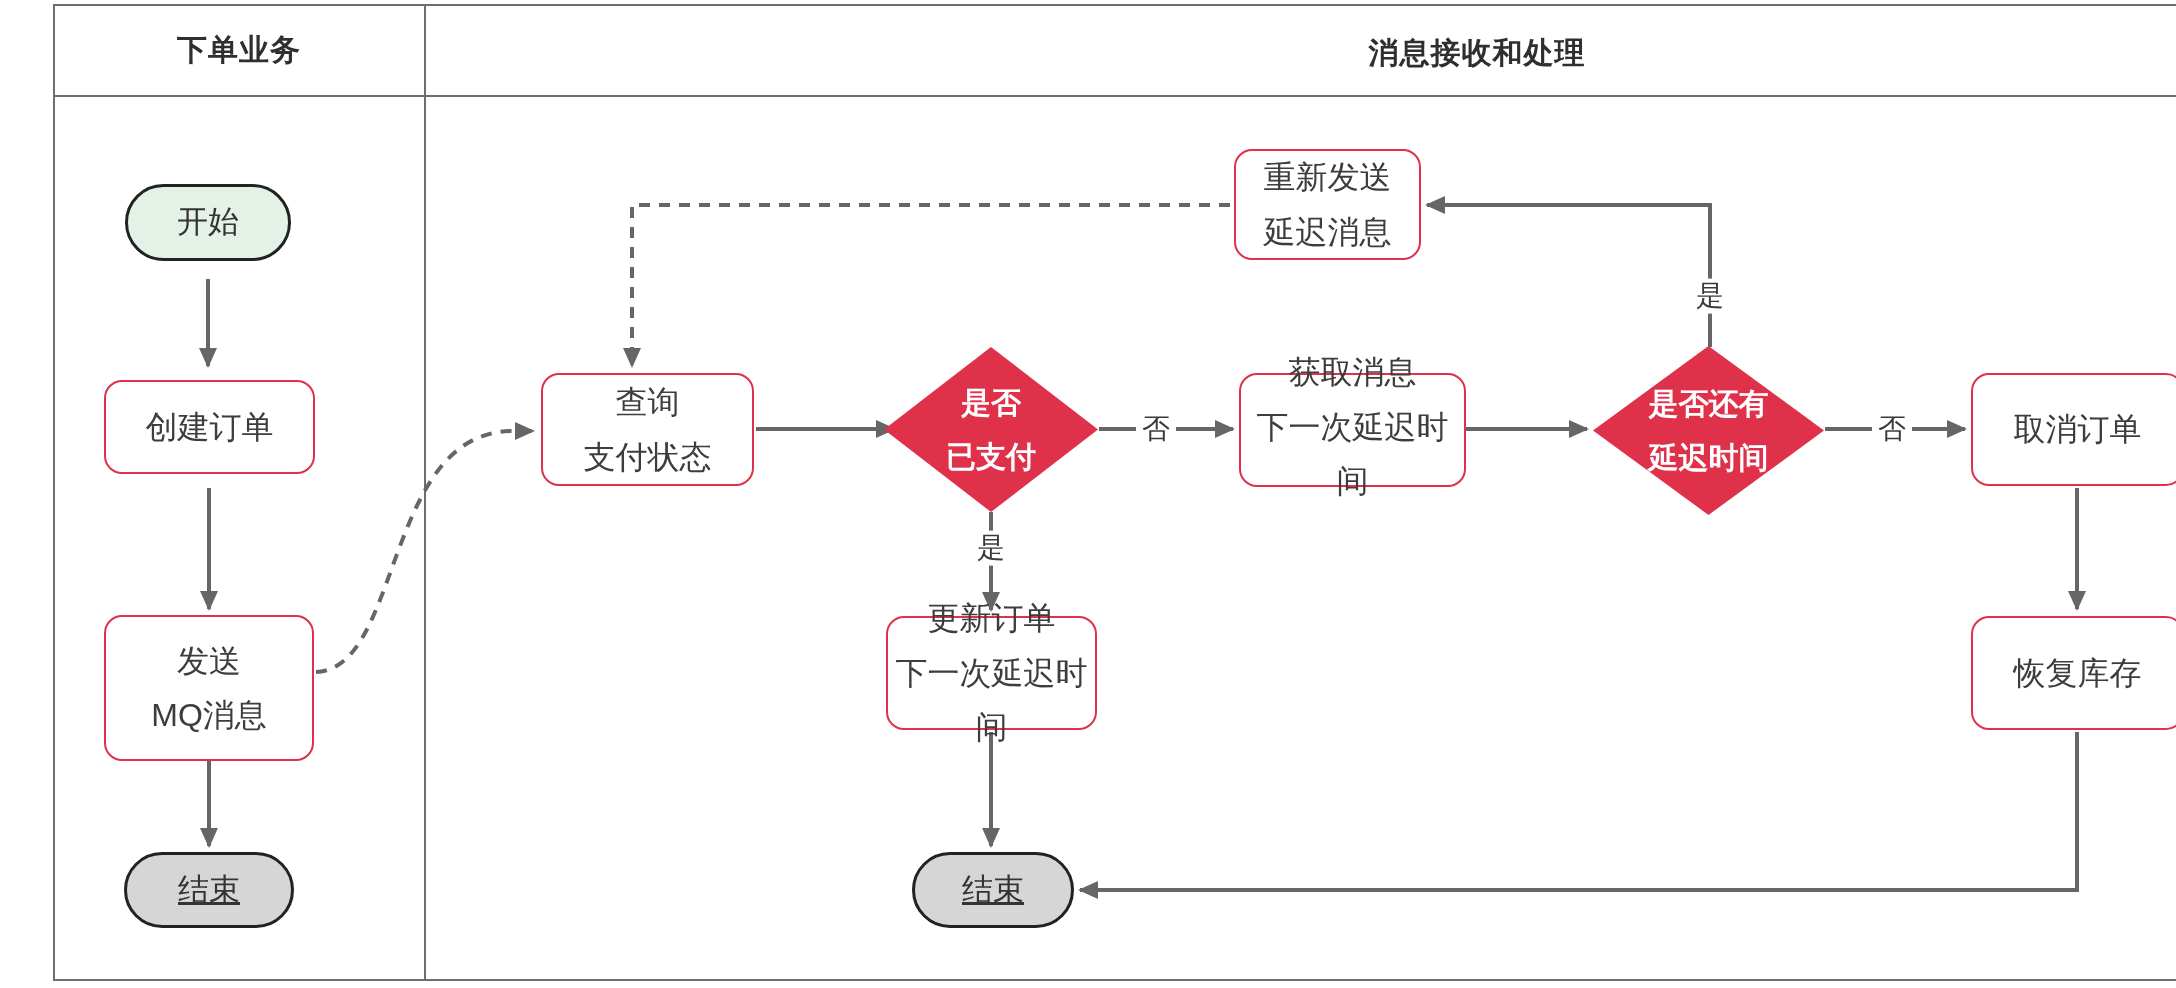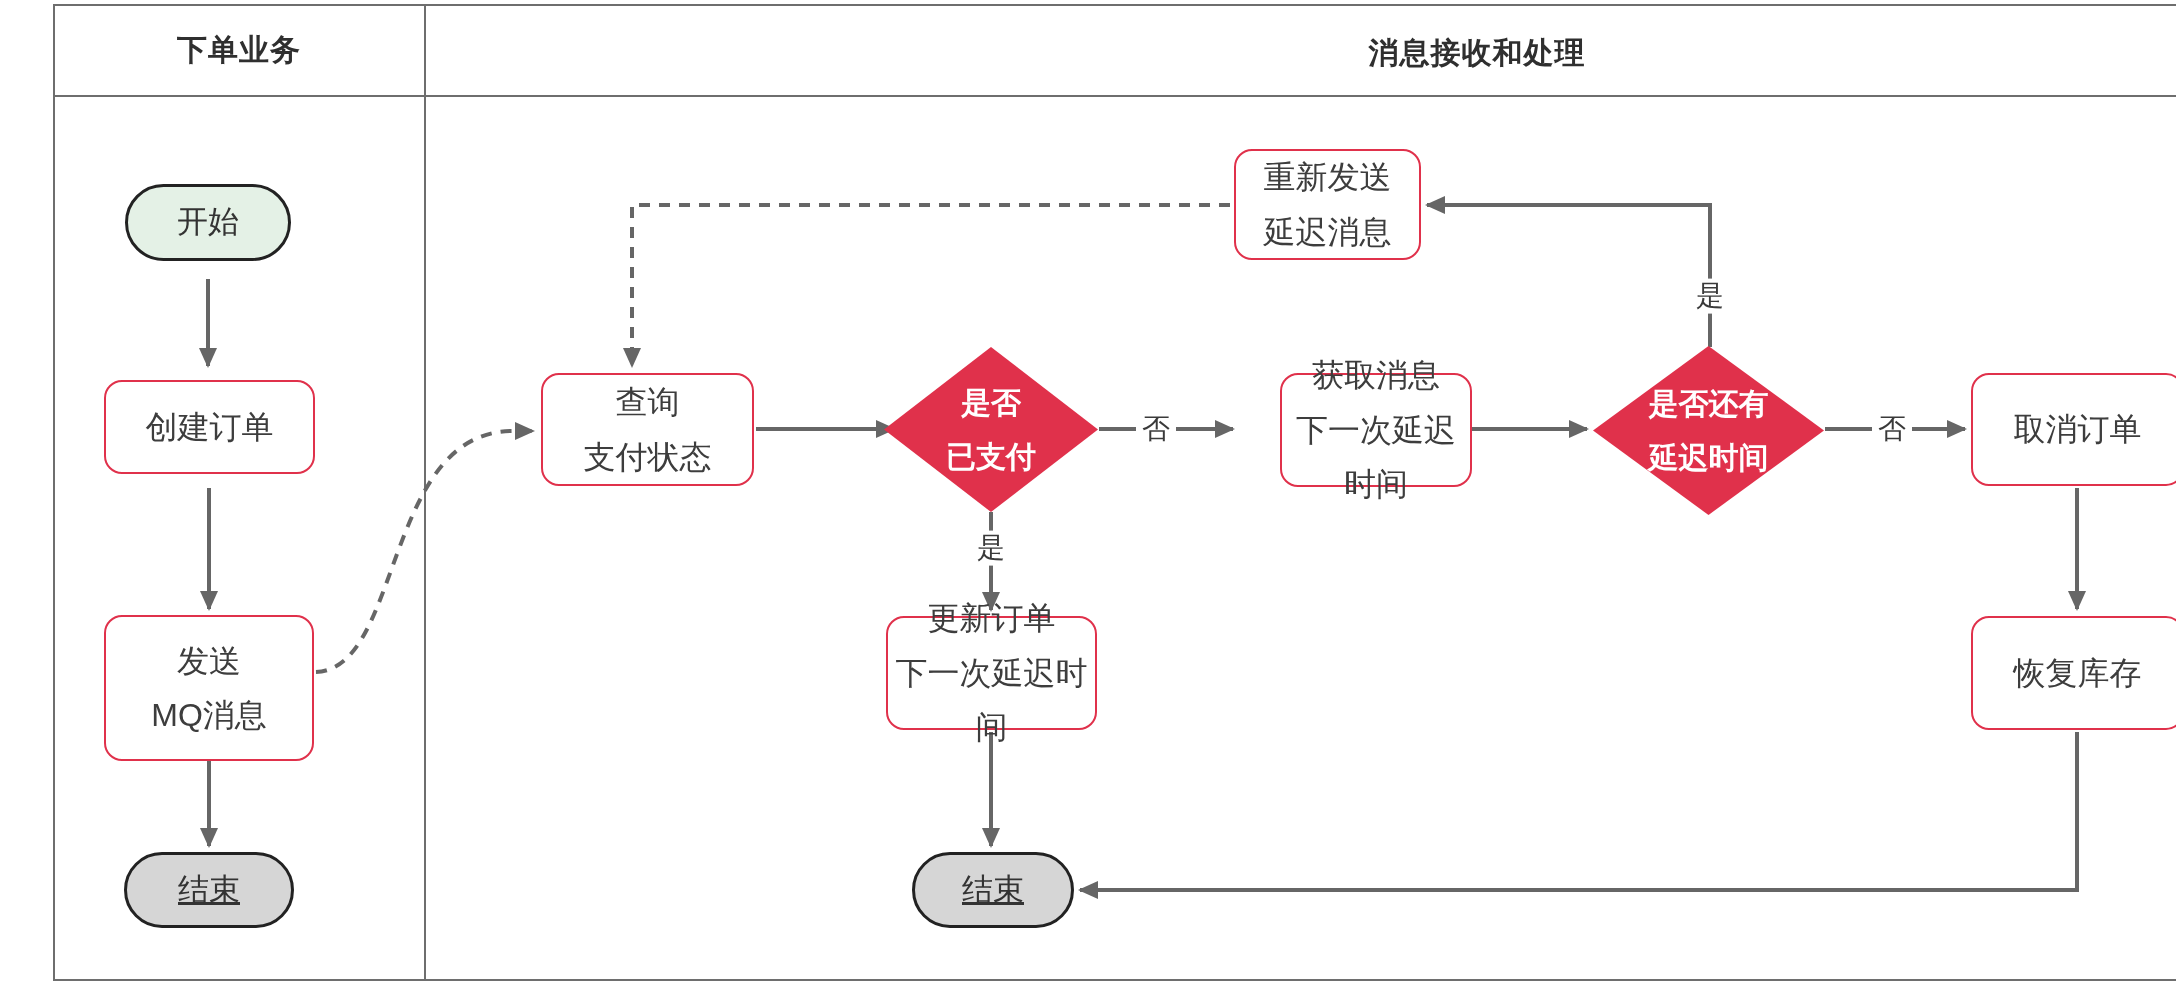--- a/index.html
+++ b/index.html
@@ -76,21 +76,21 @@
 MQ消息</div>
   <div class="node terminator end" style="left:80px;top:852px;width:170px;height:76px;">结束</div>
 
   <div class="node process" style="left:497px;top:373px;width:213px;height:113px;">查询
 支付状态</div>
   <div class="node decision" style="left:840px;top:347px;width:214px;height:165px;">是否
 已支付</div>
   <div class="node process" style="left:842px;top:616px;width:211px;height:114px;">更新订单
 下一次延迟时间</div>
   <div class="node terminator end" style="left:868px;top:852px;width:162px;height:76px;">结束</div>
-  <div class="node process" style="left:1236px;top:373px;width:192px;height:114px;">获取消息
+  <div class="node process" style="left:1195px;top:373px;width:227px;height:114px;font-family:Liberation Mono, monospace;">获取消息
 下一次延迟时间</div>
   <div class="node decision" style="left:1549px;top:346px;width:231px;height:169px;">是否还有
 延迟时间</div>
   <div class="node process" style="left:1190px;top:149px;width:187px;height:111px;">重新发送
 延迟消息</div>
   <div class="node process" style="left:1927px;top:616px;width:213px;height:114px;">恢复库存</div>
   <div class="node process" style="left:1927px;top:373px;width:213px;height:113px;">取消订单</div>
 
   <div class="edge-label" style="left:947px;top:548px;">是</div>
   <div class="edge-label" style="left:1112px;top:429px;">否</div>

